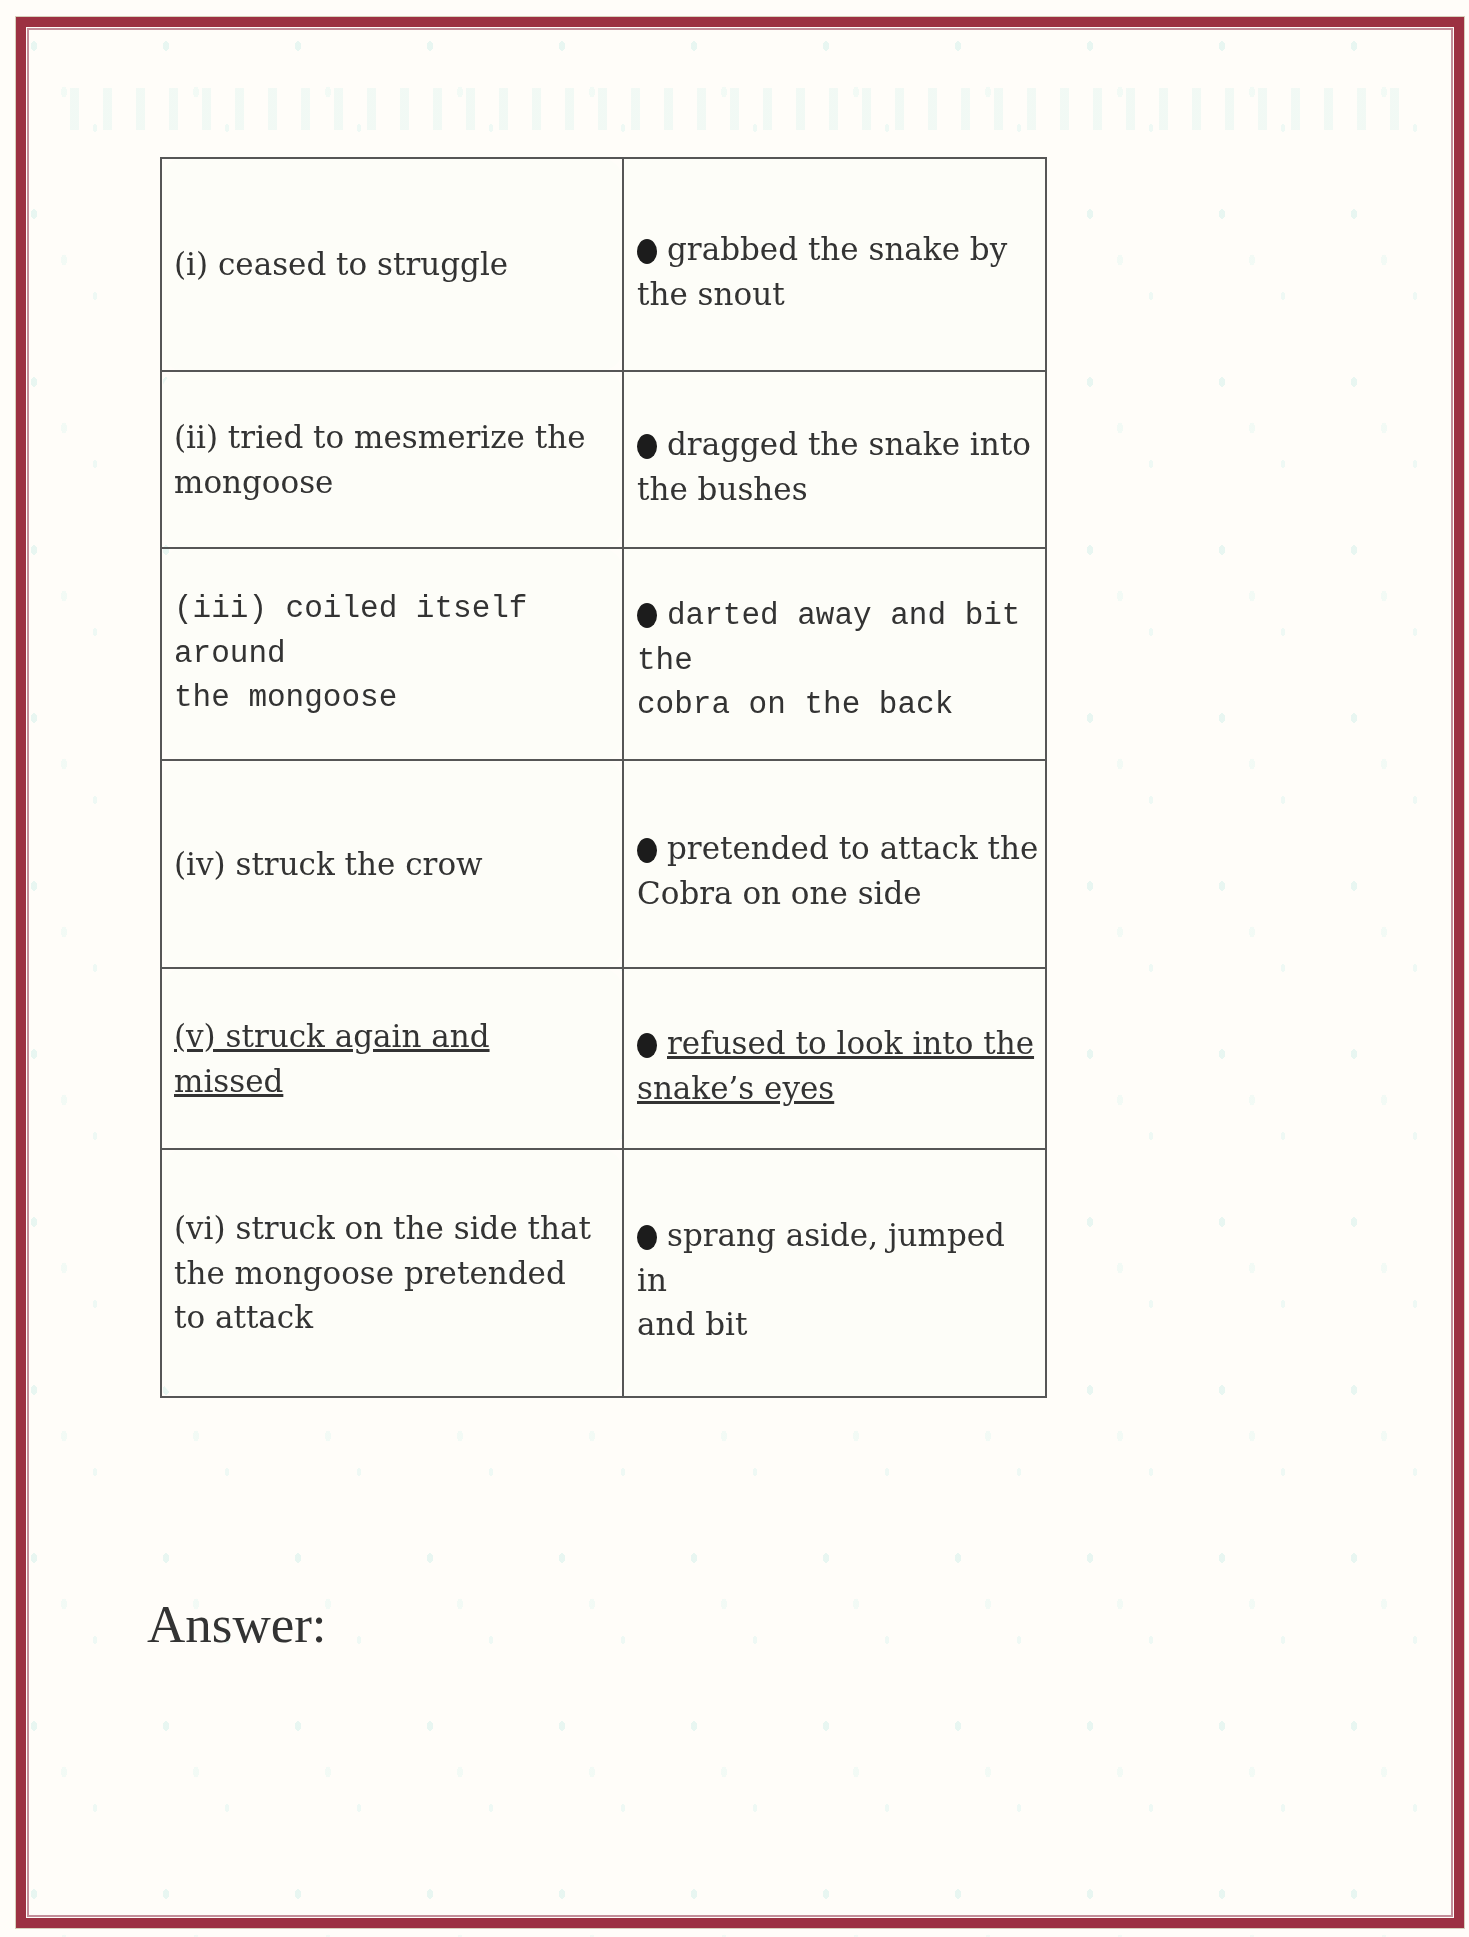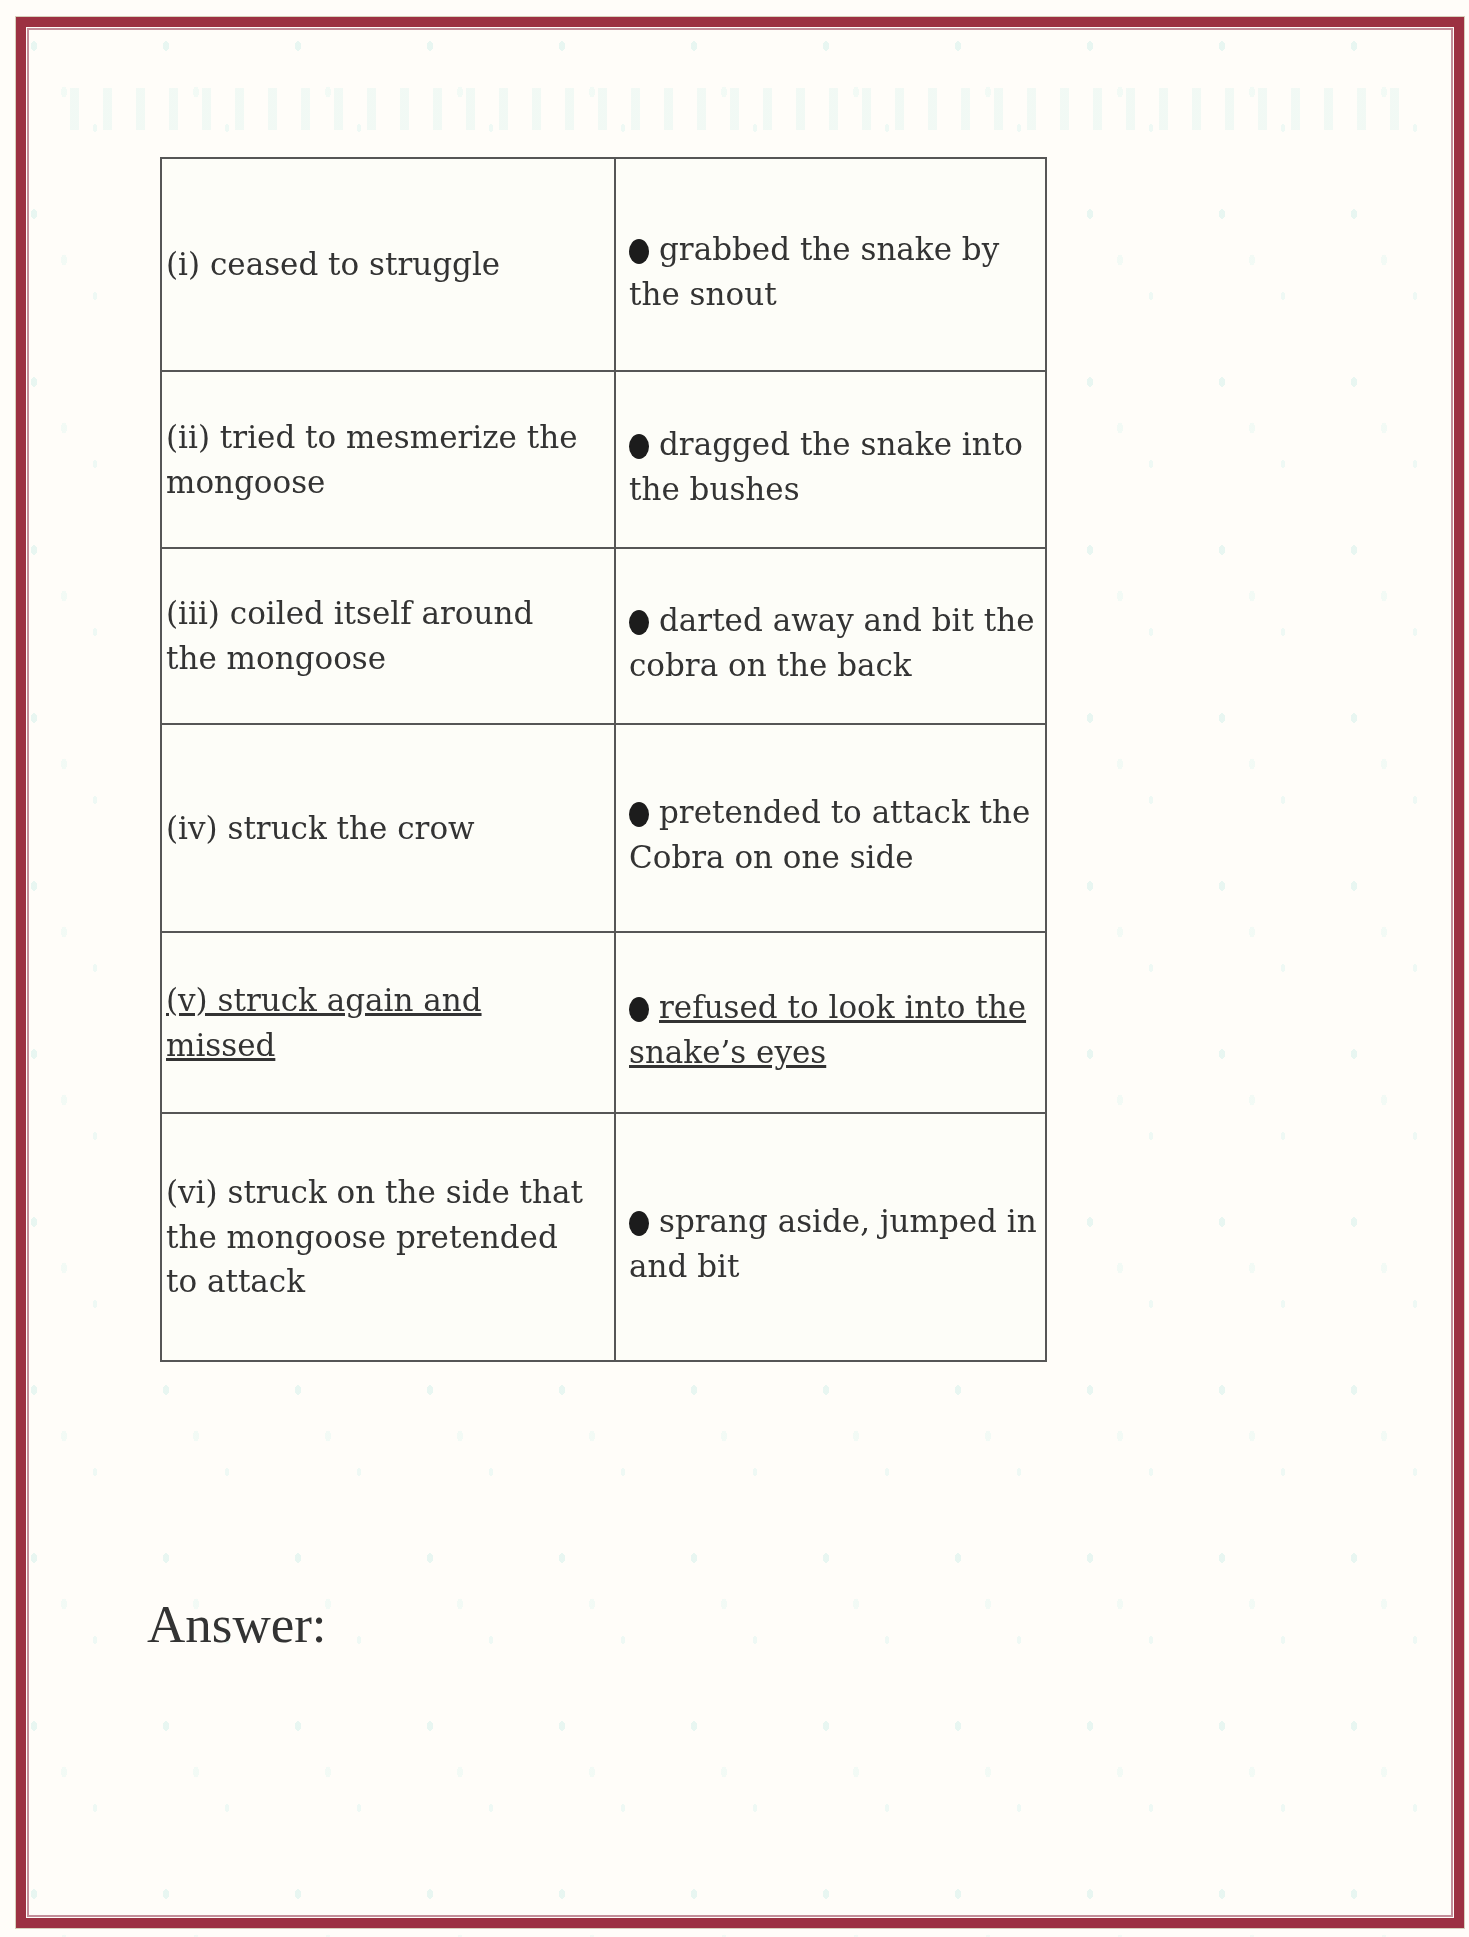--- a/index.html
+++ b/index.html
@@ -72,28 +72,29 @@
     line-height: 1.45;
   }
   .match-table td {
     border: 2px solid #565656;
     vertical-align: middle;
     white-space: pre-line;
     background: #fdfdf8;
   }
   td.cell-left {
     width: 444px;
-    padding: 14px 4px 14px 4px;
+    padding: 14px 4px 14px 12px;
+    border-radius: 23px;
   }
   td.cell-right {
     padding: 14px 4px 0 13px;
   }
   tr.row-1 { height: 213px; }
   tr.row-2 { height: 177px; }
-  tr.row-3 { height: 176px; }
+  tr.row-3 { height: 212px; font-family: Liberation Mono, monospace; }
   tr.row-4 { height: 208px; }
   tr.row-5 { height: 181px; text-decoration: underline; }
   tr.row-6 { height: 248px; }
 
   .bullet {
     display: inline-block;
     width: 20px;
     height: 25px;
     border-radius: 50%;
     background: #1c1c1c;

